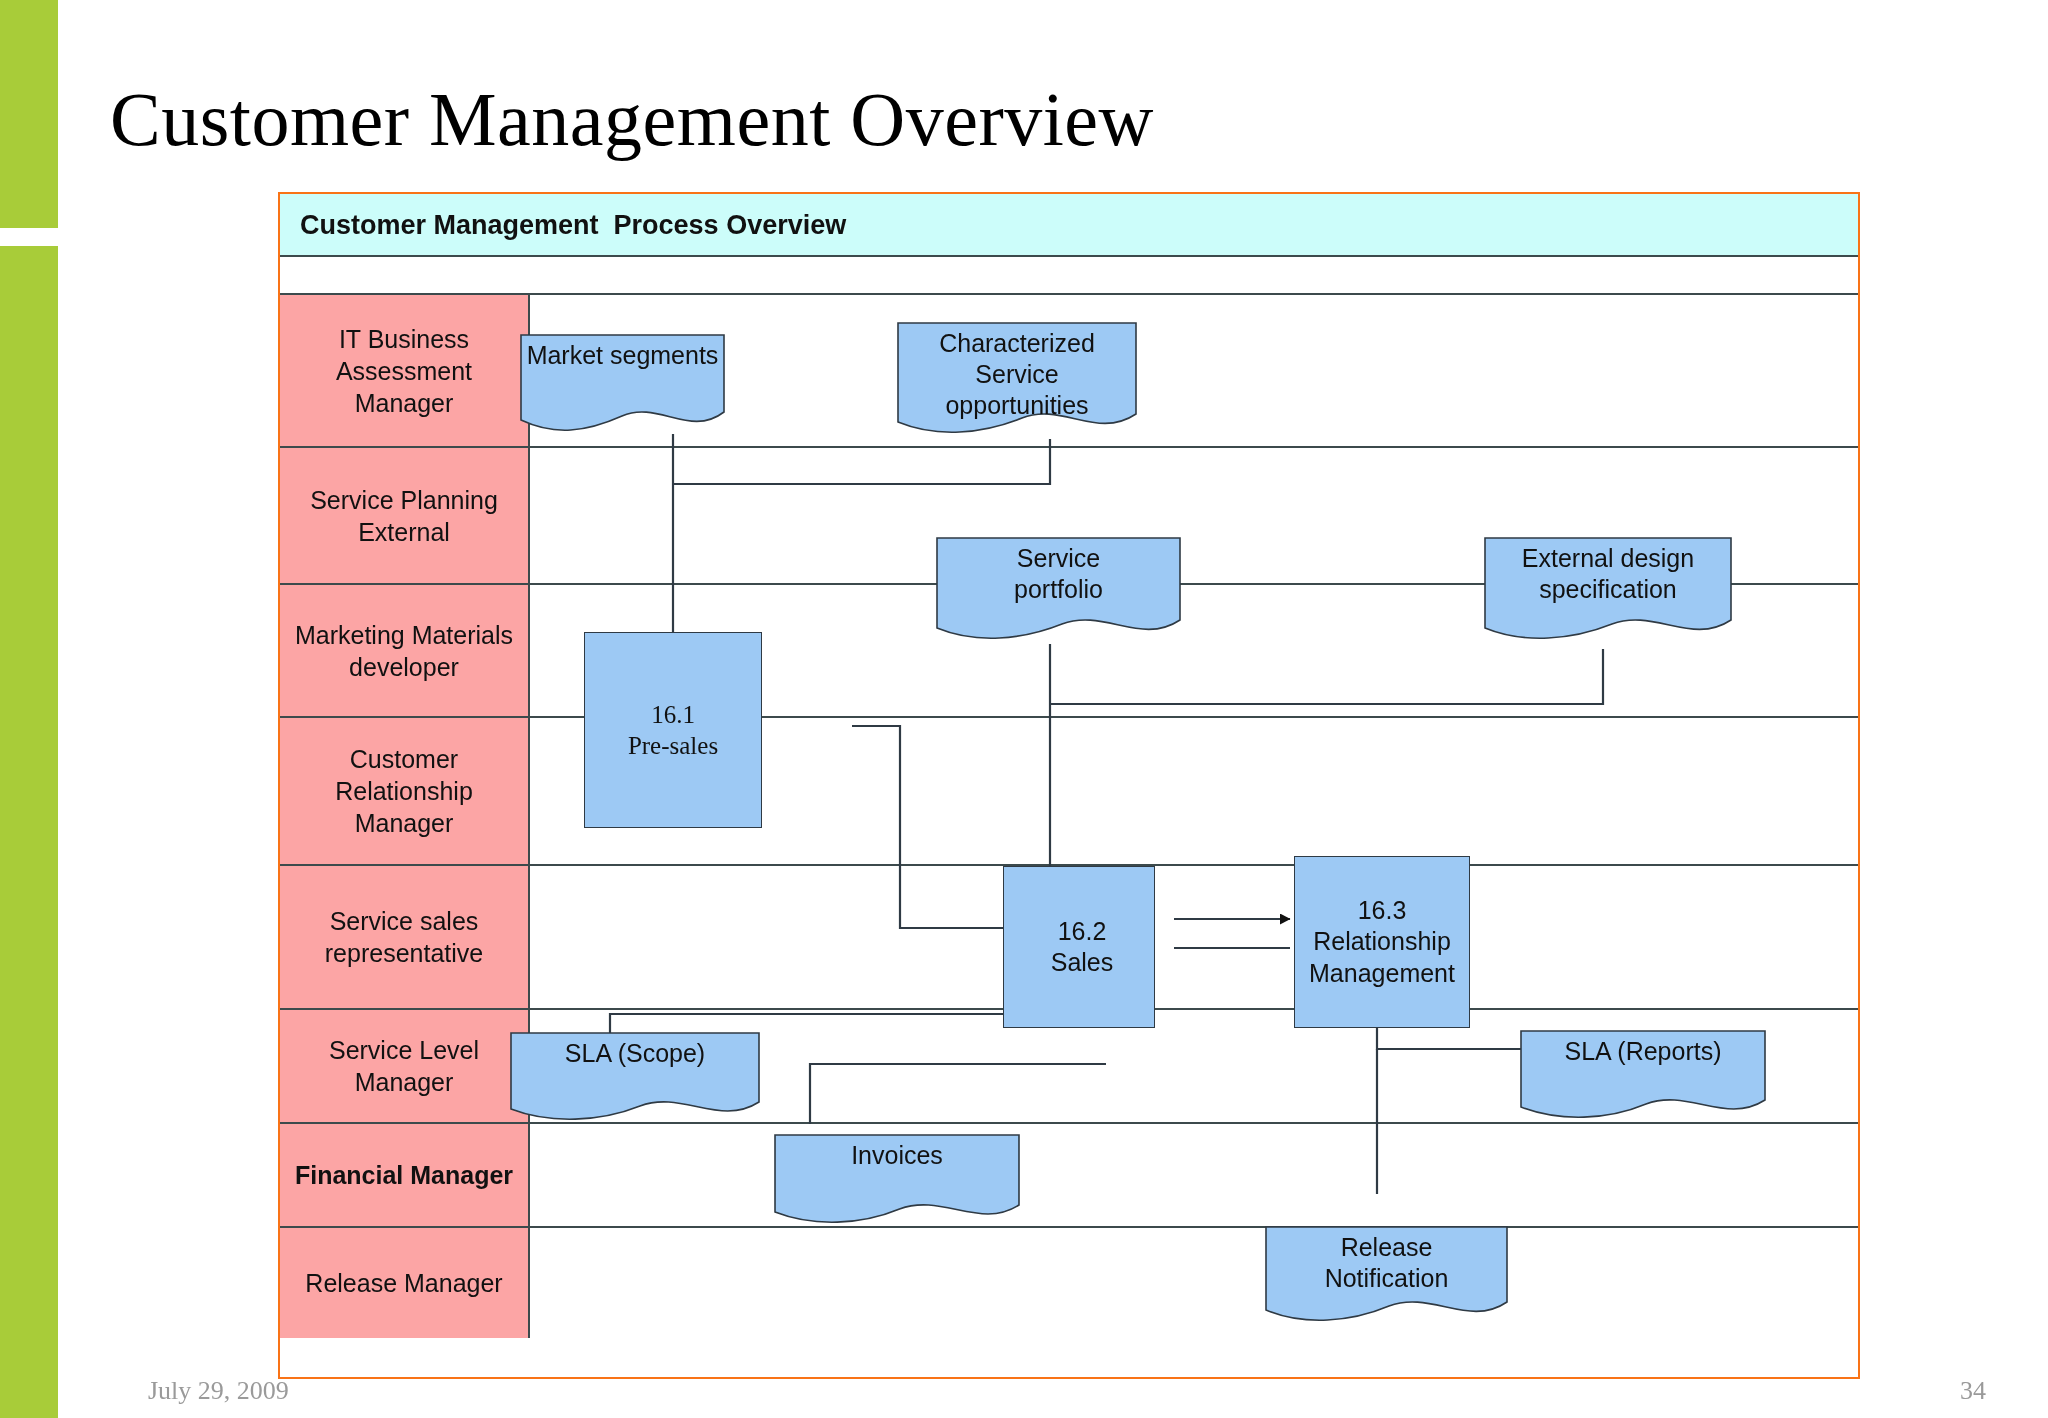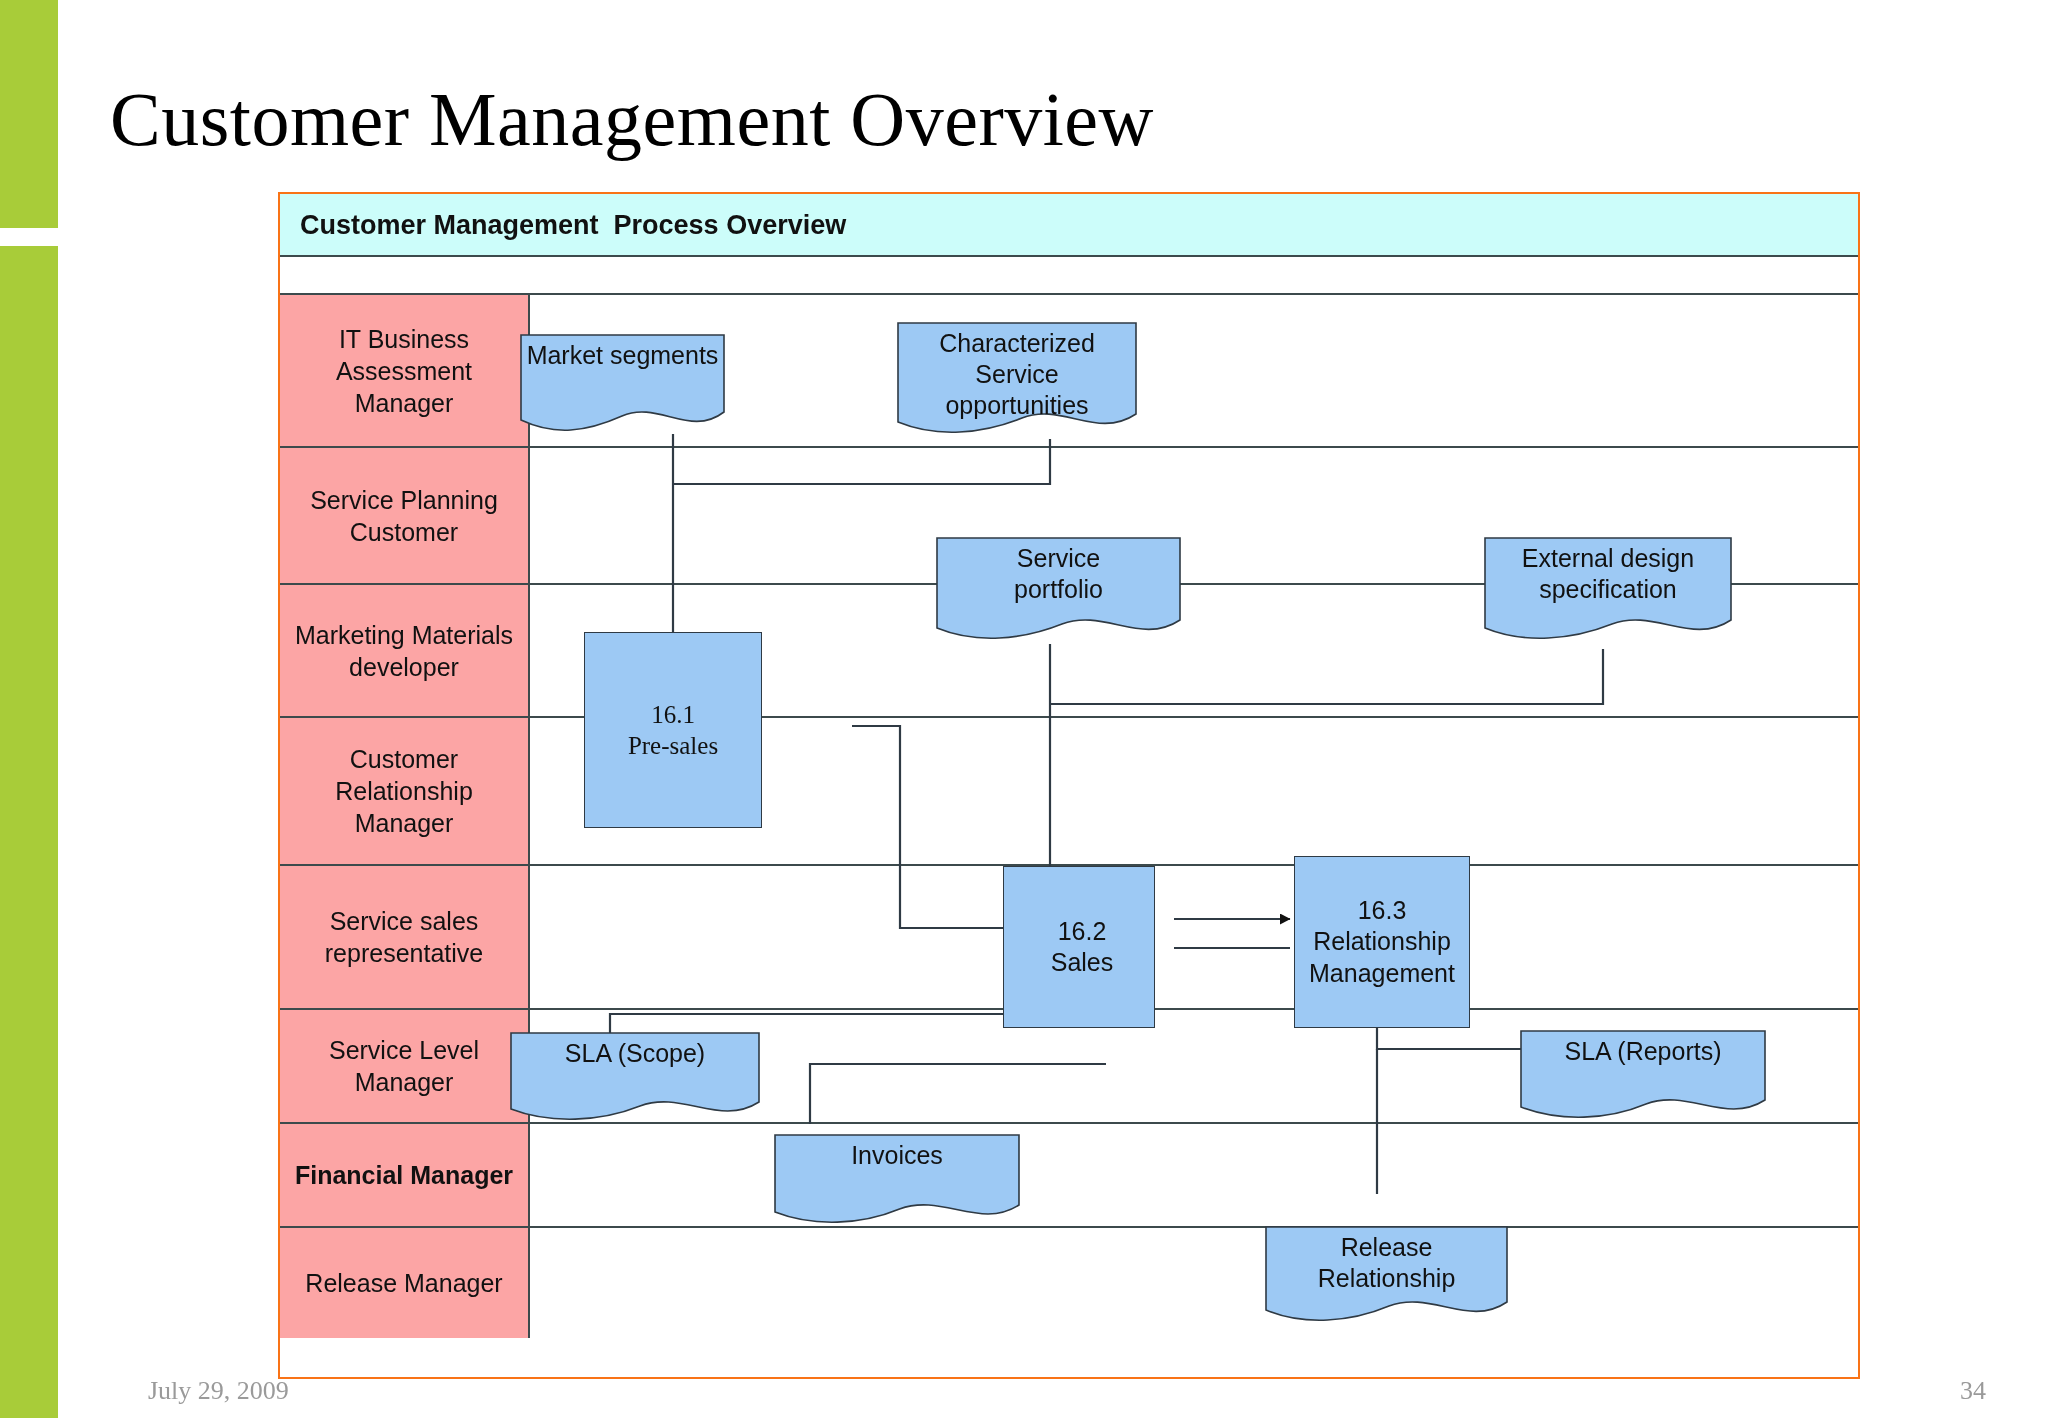--- a/index.html
+++ b/index.html
@@ -213,21 +213,21 @@
     <div class="lane" style="top:0px;height:153px;">
       <div class="lane-label">IT Business
 Assessment
 Manager</div>
       <div class="lane-body"></div>
     </div>
 
     <div class="lane" style="top:153px;height:137px;">
       <div class="lane-label">Service
 Planning
-Customer</div>
+External</div>
       <div class="lane-body"></div>
     </div>
 
     <div class="lane" style="top:423px;height:148px;">
       <div class="lane-label">Customer
 Relationship
 Manager</div>
       <div class="lane-body"></div>
     </div>
 
@@ -364,21 +364,21 @@
         <path d="M1,1 H242 V71 C204,96 166,59 124,75 C86,91 39,93 1,78 Z" fill="#9dc9f4" stroke="#2f3a44" stroke-width="1.6"></path>
       </svg>
       <div class="doc-label">Invoices</div>
     </div>
 
     <div class="doc-shape node" style="left:985px;top:1032px;width:243px;height:100px;">
       <svg viewBox="0 0 243 100" preserveAspectRatio="none">
         <path d="M1,1 H242 V76 C204,102 166,64 124,80 C86,96 39,100 1,84 Z" fill="#9dc9f4" stroke="#2f3a44" stroke-width="1.6"></path>
       </svg>
       <div class="doc-label">Release
-Relationship</div>
+Notification</div>
     </div>
 
   </div>
 
 </div>
 
 <div id="footer-date">July 29, 2009</div>
 <div id="footer-page">34</div>
 
 </body></html>

